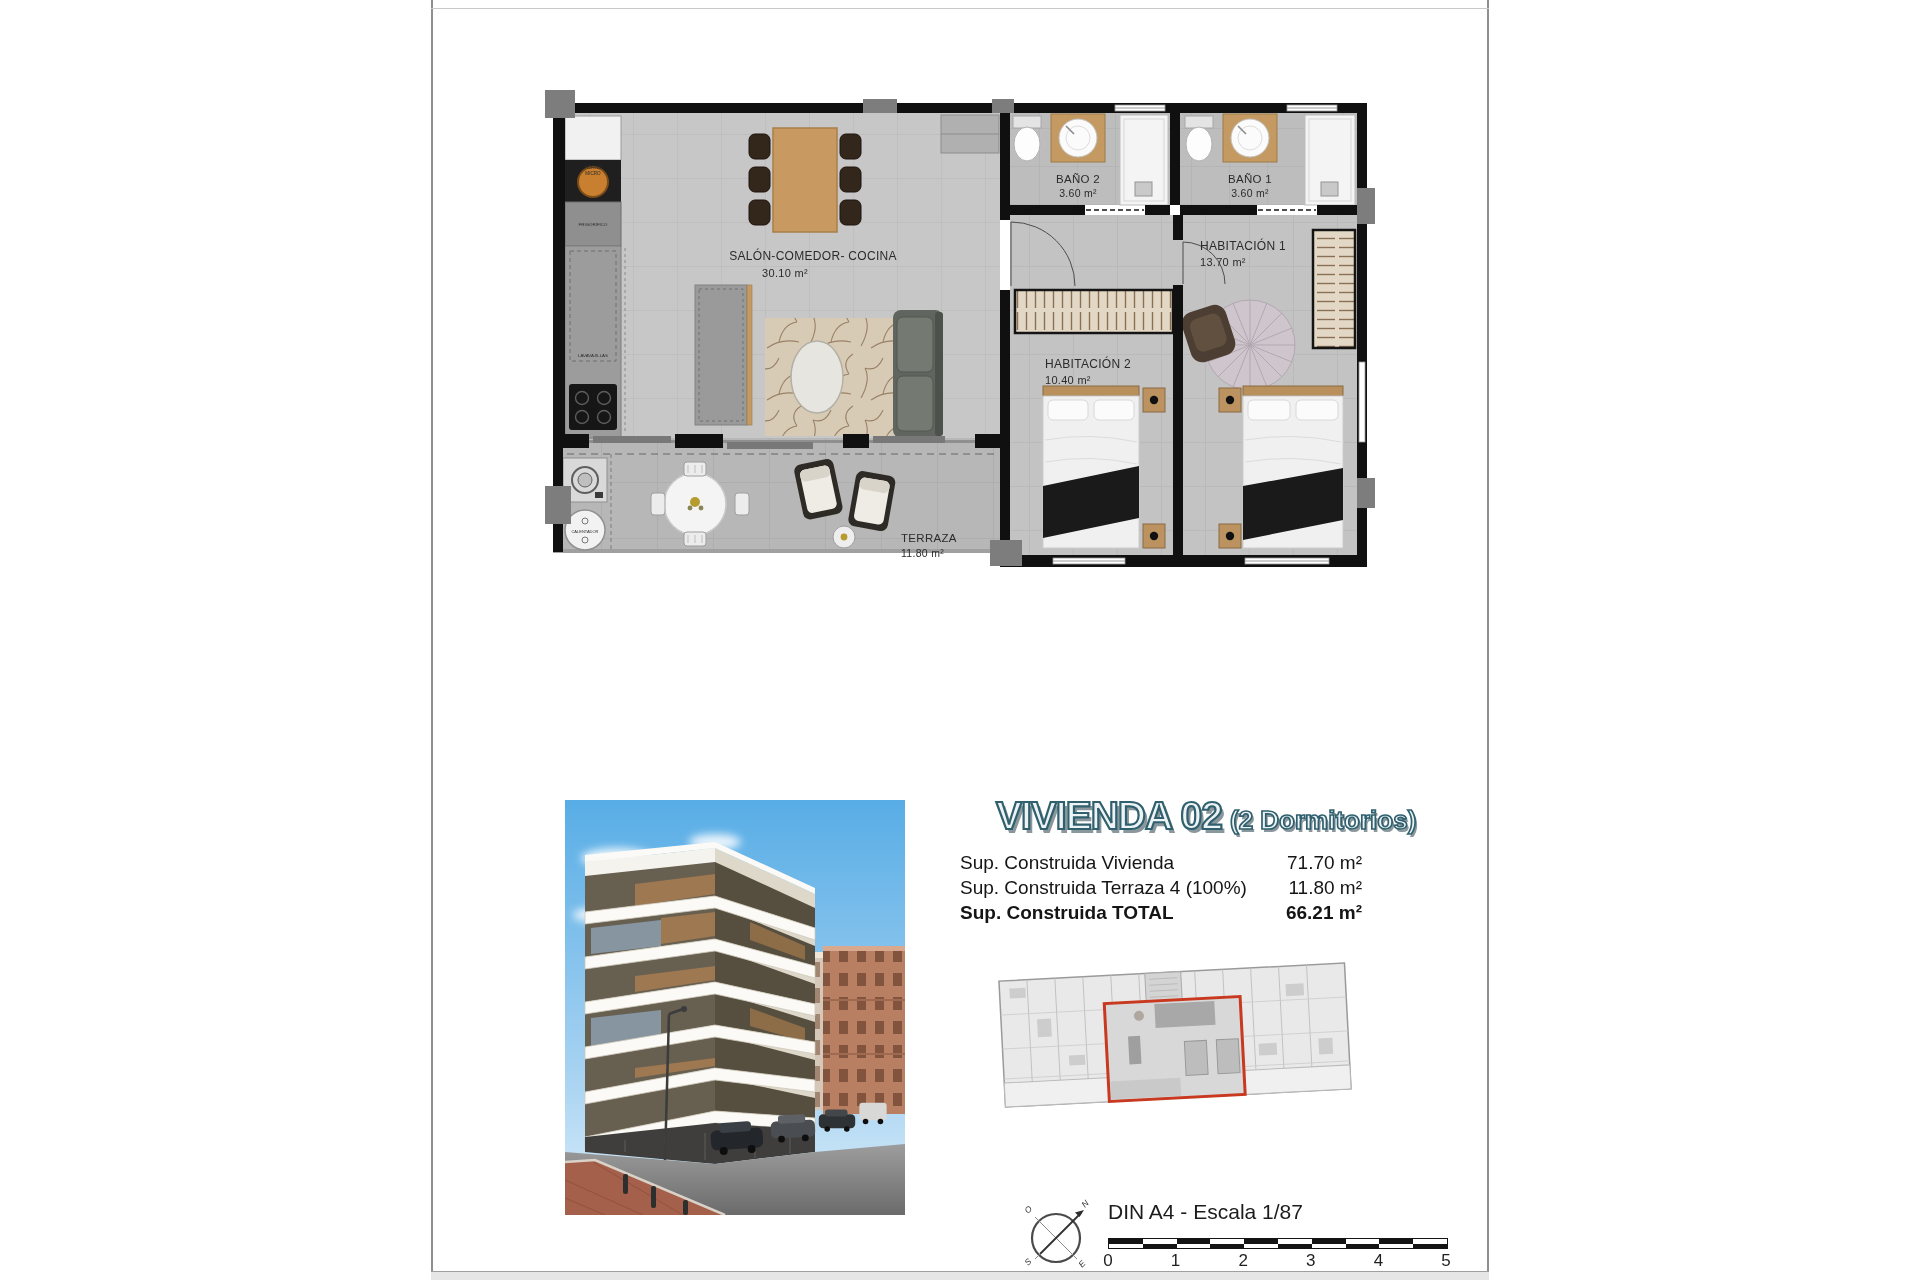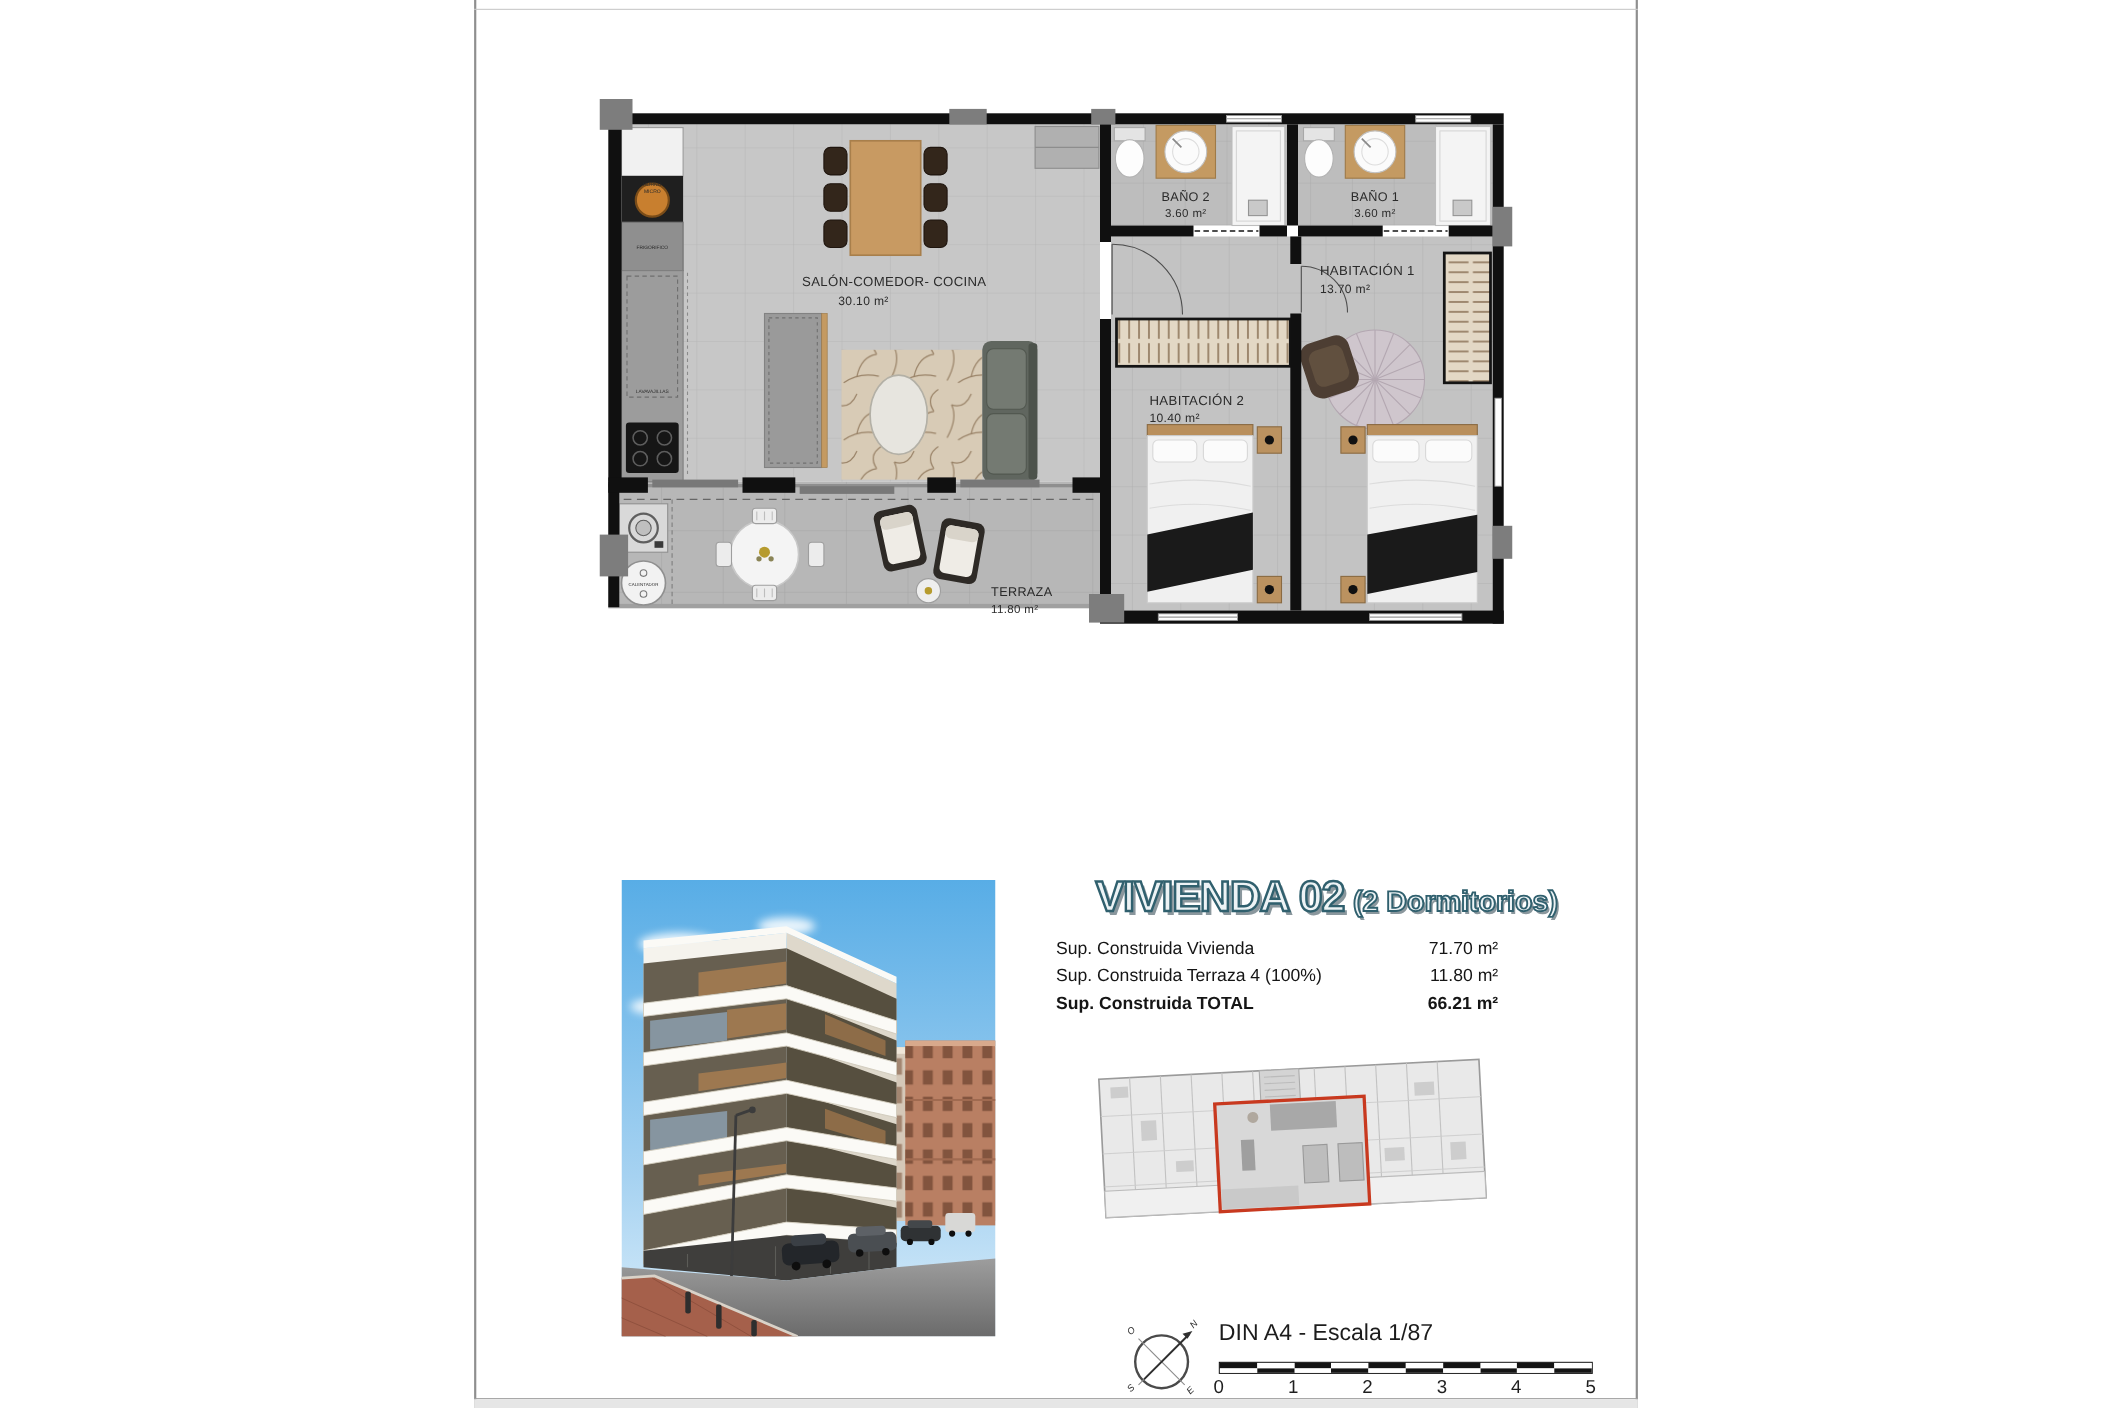--- a/index.html
+++ b/index.html
@@ -11,21 +11,21 @@
   svg{font-family:"Liberation Sans",sans-serif;}
   svg text{fill:#2b2b2b;}
   .roomlbl{font-weight:400;letter-spacing:.3px;}
   
   #title-line{position:absolute;left:958px;top:794px;white-space:nowrap;margin-left:38px;}
   #title-main{font-size:39px;font-weight:700;letter-spacing:-1px;color:#edf3f5;
     -webkit-text-stroke:2.2px #30606e;text-shadow:3px 4px 0 rgba(125,140,146,.9);}
   #title-sub{font-size:26px;font-weight:700;color:#edf3f5;margin-left:8px;
     -webkit-text-stroke:1.7px #30606e;text-shadow:2px 3px 0 rgba(125,140,146,.9);}
   #area-table{position:absolute;left:960px;top:850px;width:402px;}
-  .arow{display:flex;justify-content:space-between;font-size:16px;color:#151515;line-height:25px;}
+  .arow{display:flex;justify-content:space-between;font-size:19px;color:#151515;line-height:25px;}
   .arow .avalue{text-align:right;margin-left:38px;}
   .arow.total{font-weight:700;}
   
   #din-label{position:absolute;left:1108px;top:1200px;font-size:21px;color:#1c1c1c;}
   #scalebar{position:absolute;left:1108px;top:1238px;width:338px;height:9px;border:1.5px solid #141414;
     display:grid;grid-template-columns:repeat(10,1fr);grid-template-rows:1fr 1fr;background:#fff;}
   #scalebar .b{background:#141414;} #scalebar .w{background:#ffffff;}
   #scalenums{position:absolute;left:1108px;top:1251px;width:338px;height:20px;}
   #scalenums span{position:absolute;transform:translateX(-50%);font-size:17px;color:#1f1f1f;}
 </style>

